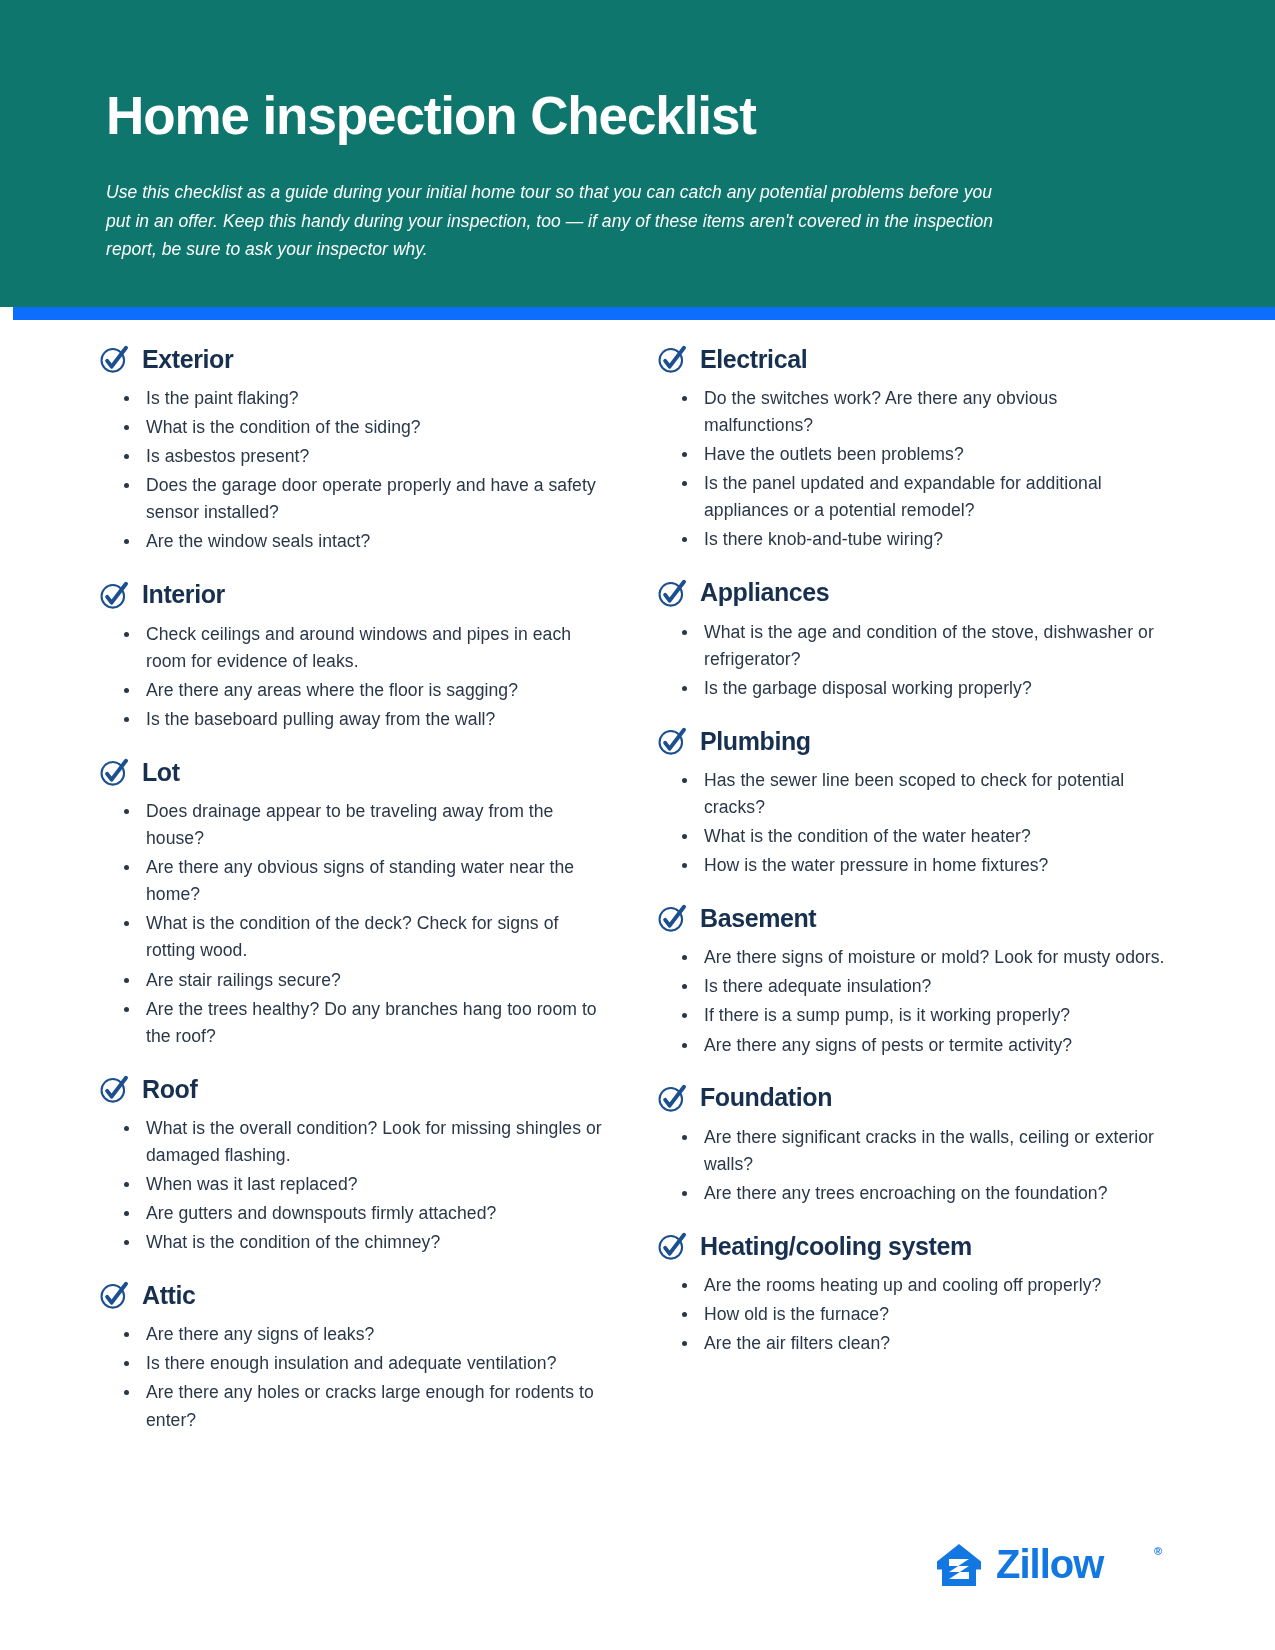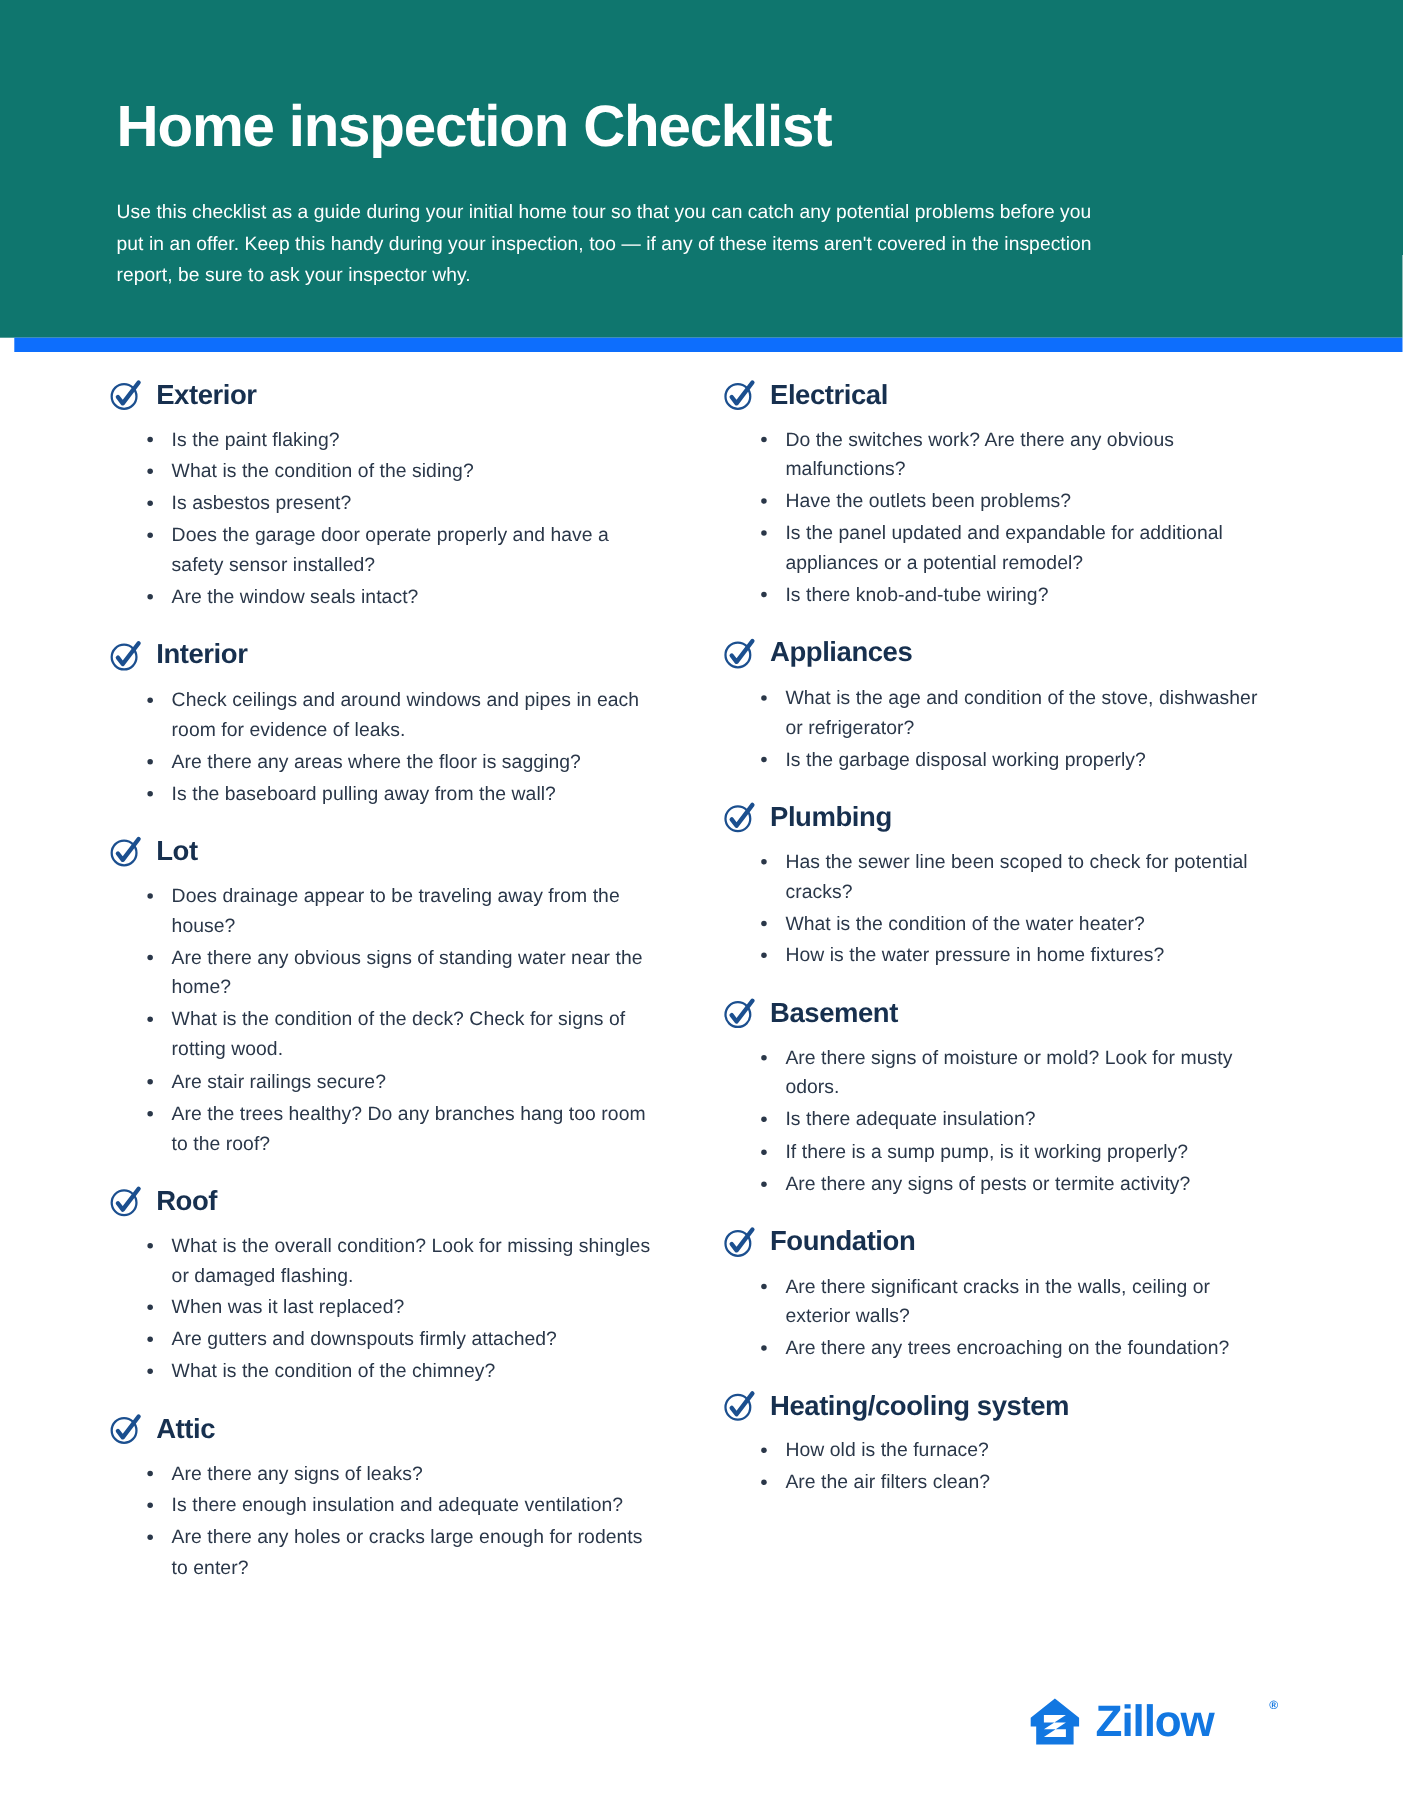--- a/index.html
+++ b/index.html
@@ -47,20 +47,21 @@
     margin-bottom: 34px;
   }
 
   .page-subtitle {
     color: #ffffff;
     font-size: 17.5px;
     line-height: 1.62;
     font-weight: 400;
     max-width: 890px;
     letter-spacing: 0.05px;
+    font-style: italic;
   }
 
   
   .content {
     display: flex;
     padding: 38px 70px 0 100px;
     gap: 48px;
   }
 
   .column {
@@ -88,21 +89,21 @@
   .section-title {
     color: #17304f;
     font-size: 25px;
     font-weight: 800;
     letter-spacing: -0.4px;
     line-height: 1.1;
   }
 
   .items {
     list-style: none;
-    margin: 12px;
+    margin: 2px;
     padding: 0 0 0 11px;
   }
 
   .items li {
     position: relative;
     color: #2a3749;
     font-size: 17.6px;
     line-height: 1.54;
     padding-left: 33px;
     margin-bottom: 2px;
@@ -324,20 +325,21 @@
         <div class="section-head">
           <span style="display: block; line-height: 0;">
   <svg class="check-icon" viewBox="0 0 34 32" aria-hidden="true">
     <circle cx="15" cy="17" r="13.2" fill="none" stroke="#1b4f8f" stroke-width="2.4"></circle>
     <path d="M8.4 17.6 L13.6 24.4 L30.5 2.2" fill="none" stroke="#1b4f8f" stroke-width="4.6" stroke-linecap="round" stroke-linejoin="round"></path>
   </svg>
           </span>
           <h2 class="section-title">Heating/cooling system</h2>
         </div>
         <ul class="items">
+          <li>Are the rooms heating up and cooling off properly?</li>
           <li>How old is the furnace?</li>
           <li>Are the air filters clean?</li>
         </ul>
       </div>
     </div>
 </div>
 
 <div class="footer">
   <svg class="zillow-mark" width="46" height="46" viewBox="0 0 46 46" aria-hidden="true">
     <path d="M23 2 L45 19.5 L45 27.5 L40 27.5 L40 44 L6 44 L6 27.5 L1 27.5 L1 19.5 Z" fill="#1277e1"></path>

